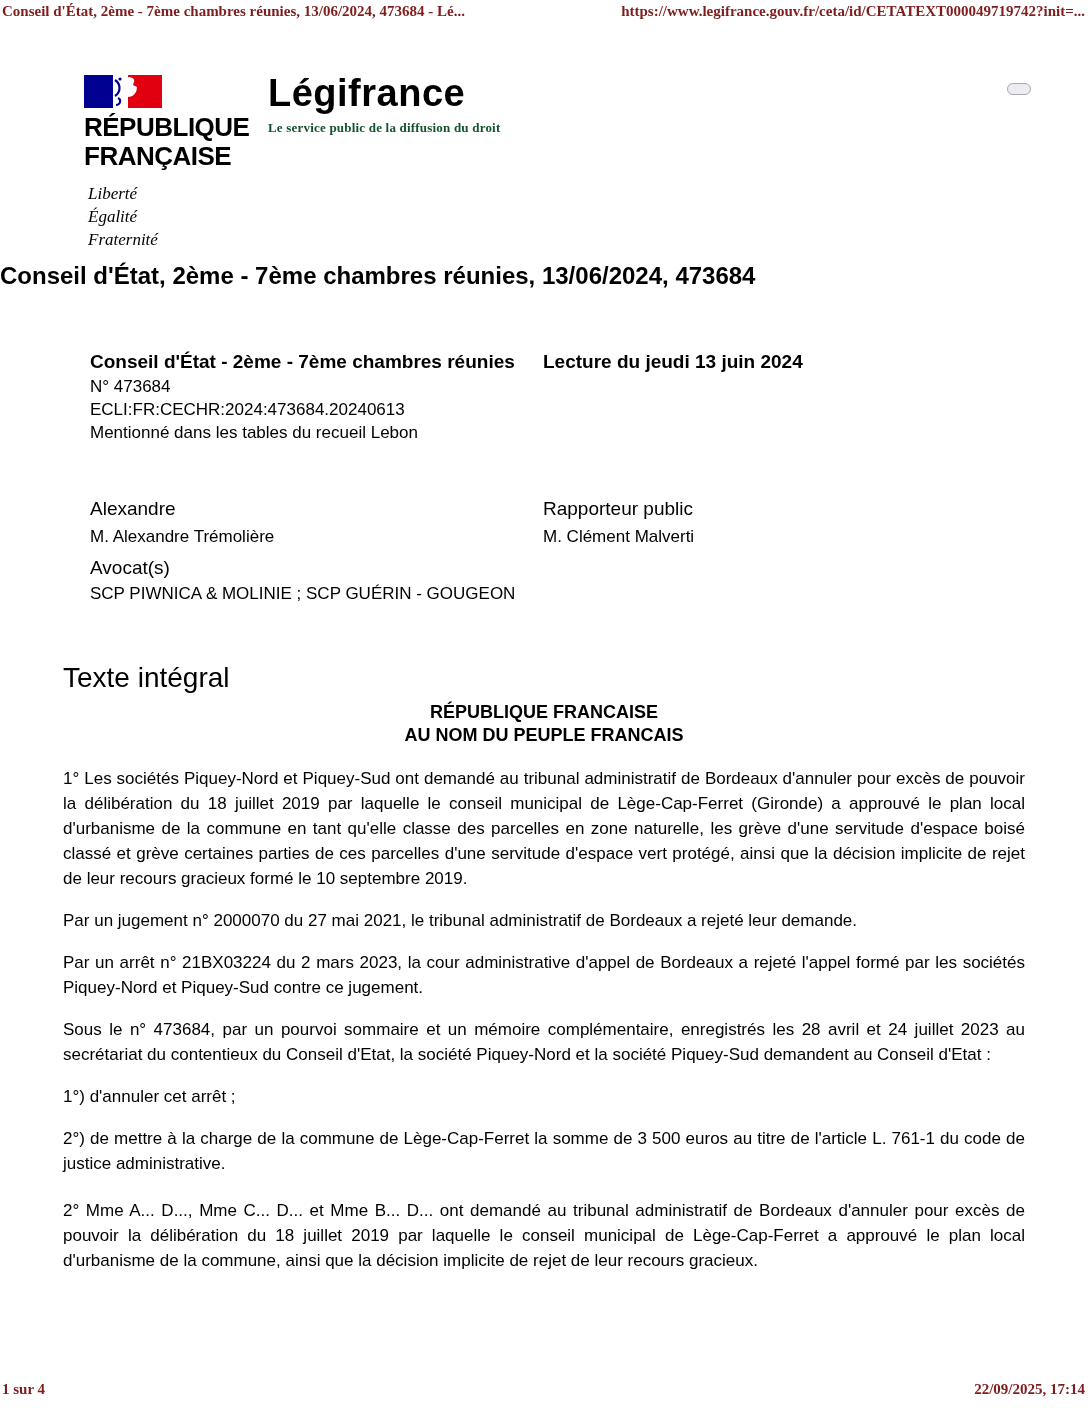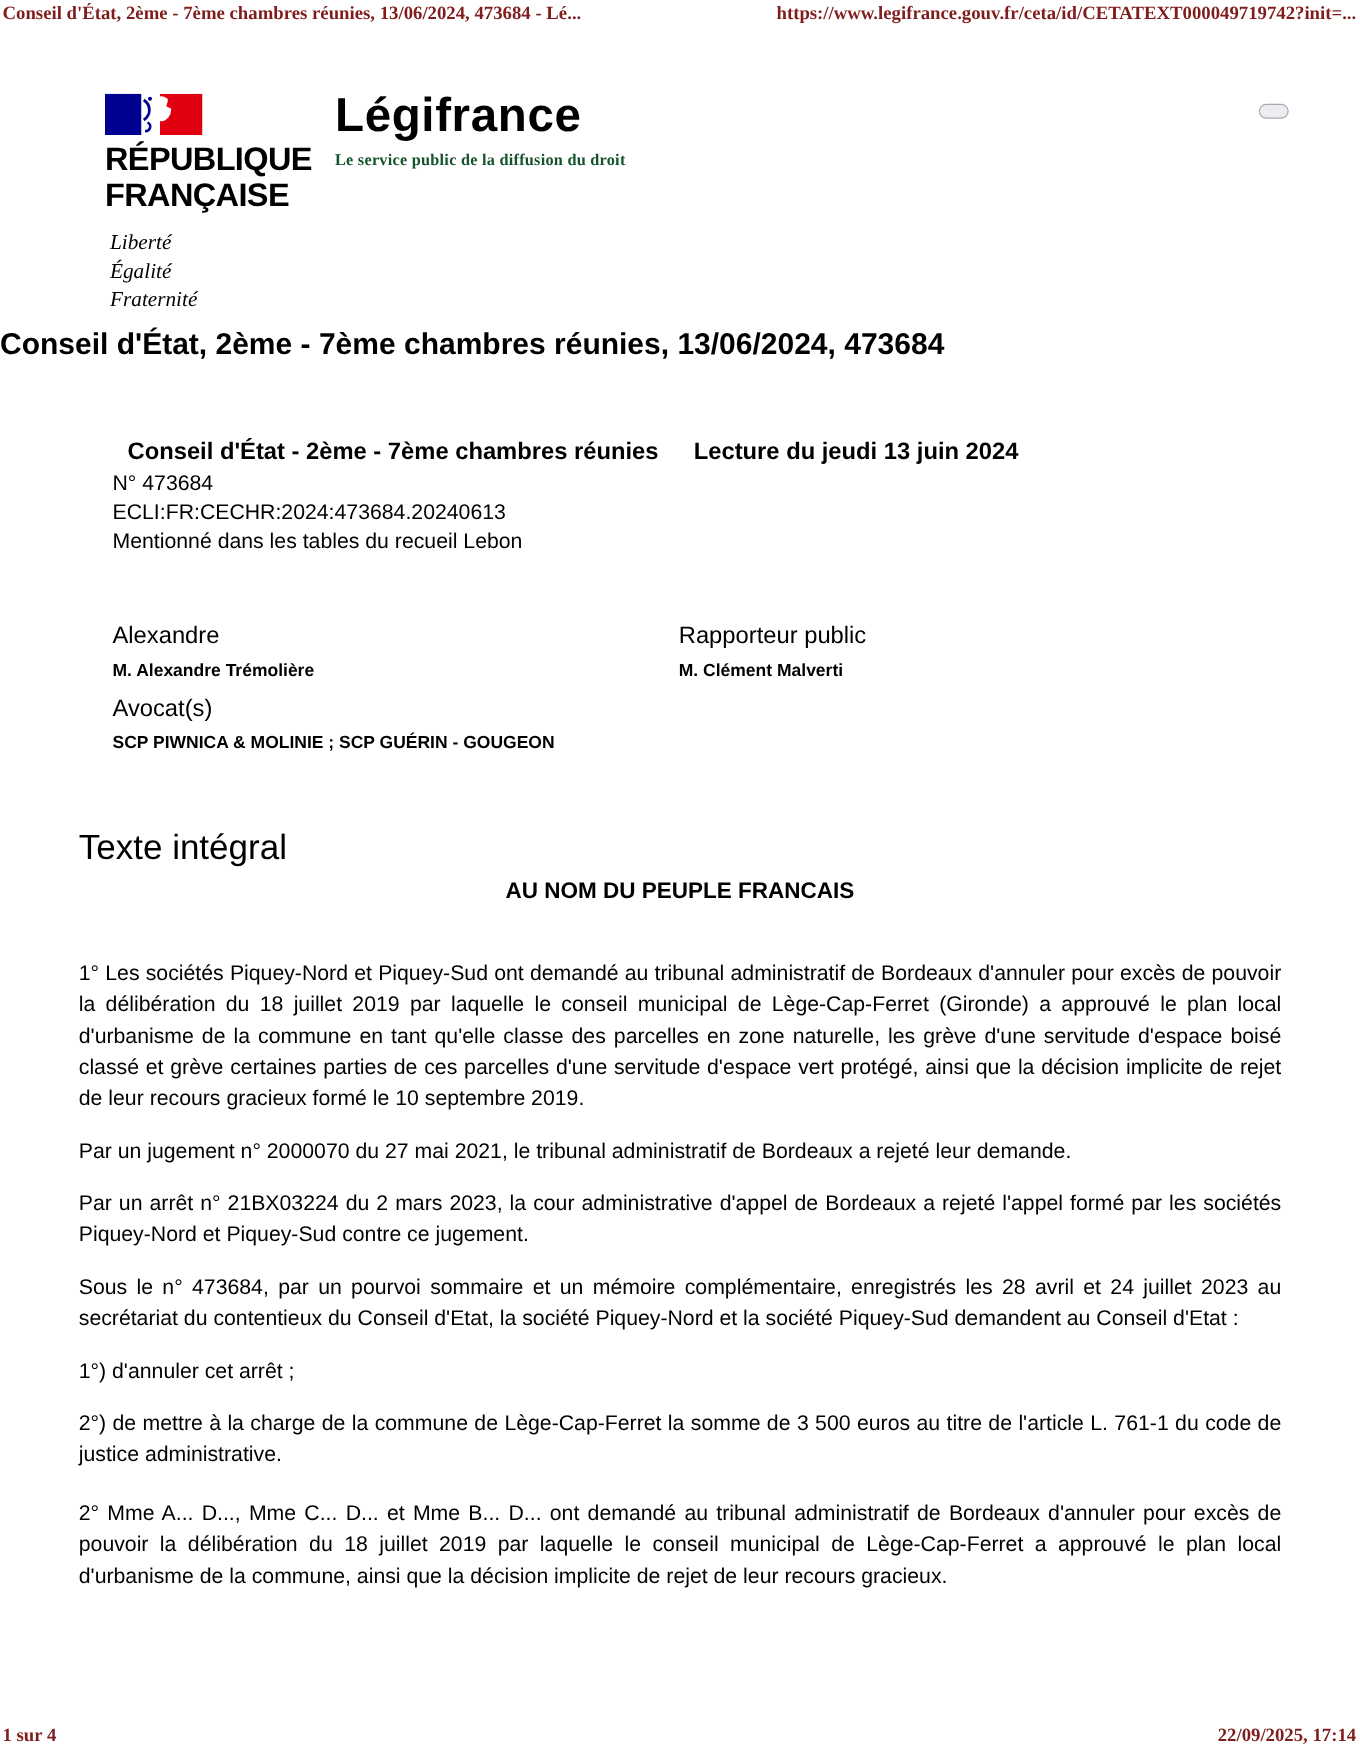--- a/index.html
+++ b/index.html
@@ -30,26 +30,26 @@
                         font-weight:bold; font-size:13px; letter-spacing:0.2px; color:#14532d; }
 
   .top-pill { position:absolute; top:83px; right:57px; width:24px; height:12px;
               border-radius:6px; background:#ececf1; border:1px solid #a9a9b3; cursor:pointer; }
 
   
   .doc-title { position:absolute; top:262px; left:0; width:100%; text-align:left;
                font-size:24px; font-weight:bold; }
 
   .meta-block { position:absolute; top:348px; left:90px; width:936px; }
-  .meta-grid { display:grid; grid-template-columns:453px 1fr;margin-left:12px; }
+  .meta-grid { display:grid; grid-template-columns:453px 1fr; }
   .meta-bold { font-size:19px; font-weight:bold; line-height:27px; }
   .id-lines { font-size:17px; line-height:23px; }
   .people-grid { display:grid; grid-template-columns:453px 1fr; margin-top:53px; }
   .people-label { font-size:19px; line-height:24px; }
-  .people-name { font-size:14px; line-height:23px; margin-top:4px;font-weight:bold; }
+  .people-name { font-size:17px; line-height:23px; margin-top:4px; }
   .avocats { margin-top:8px; }
   .avocats .people-name { margin-top:2px; }
 
   .section-title { position:absolute; top:662px; left:63px; font-size:28px; font-weight:normal; }
 
   .centered-heading { position:absolute; top:701px; left:0; width:100%; text-align:center;
                       font-size:18px; font-weight:bold; line-height:23px; }
 
   .paragraphs { position:absolute; top:766px; left:63px; width:962px; }
   .paragraphs p { font-size:17px; line-height:25px; text-align:justify; margin:0 0 17px 0; }
@@ -115,20 +115,21 @@
   </div>
   <div class="avocats">
     <div class="people-label">Avocat(s)</div>
     <div class="people-name">SCP PIWNICA &amp; MOLINIE ; SCP GUÉRIN - GOUGEON</div>
   </div>
 </div>
 
 <h2 class="section-title">Texte intégral</h2>
 
 <div class="centered-heading">
+  <div>RÉPUBLIQUE FRANCAISE</div>
   <div>AU NOM DU PEUPLE FRANCAIS</div>
 </div>
 
 <div class="paragraphs">
     <p>1° Les sociétés Piquey-Nord et Piquey-Sud ont demandé au tribunal administratif de Bordeaux d'annuler pour excès de pouvoir la délibération du 18 juillet 2019 par laquelle le conseil municipal de Lège-Cap-Ferret (Gironde) a approuvé le plan local d'urbanisme de la commune en tant qu'elle classe des parcelles en zone naturelle, les grève d'une servitude d'espace boisé classé et grève certaines parties de ces parcelles d'une servitude d'espace vert protégé, ainsi que la décision implicite de rejet de leur recours gracieux formé le 10 septembre 2019.</p>
     <p>Par un jugement n° 2000070 du 27 mai 2021, le tribunal administratif de Bordeaux a rejeté leur demande.</p>
     <p>Par un arrêt n° 21BX03224 du 2 mars 2023, la cour administrative d'appel de Bordeaux a rejeté l'appel formé par les sociétés Piquey-Nord et Piquey-Sud contre ce jugement.</p>
     <p>Sous le n° 473684, par un pourvoi sommaire et un mémoire complémentaire, enregistrés les 28 avril et 24 juillet 2023 au secrétariat du contentieux du Conseil d'Etat, la société Piquey-Nord et la société Piquey-Sud demandent au Conseil d'Etat :</p>
     <p>1°) d'annuler cet arrêt ;</p>
     <p>2°) de mettre à la charge de la commune de Lège-Cap-Ferret la somme de 3 500 euros au titre de l'article L. 761-1 du code de justice administrative.</p>

